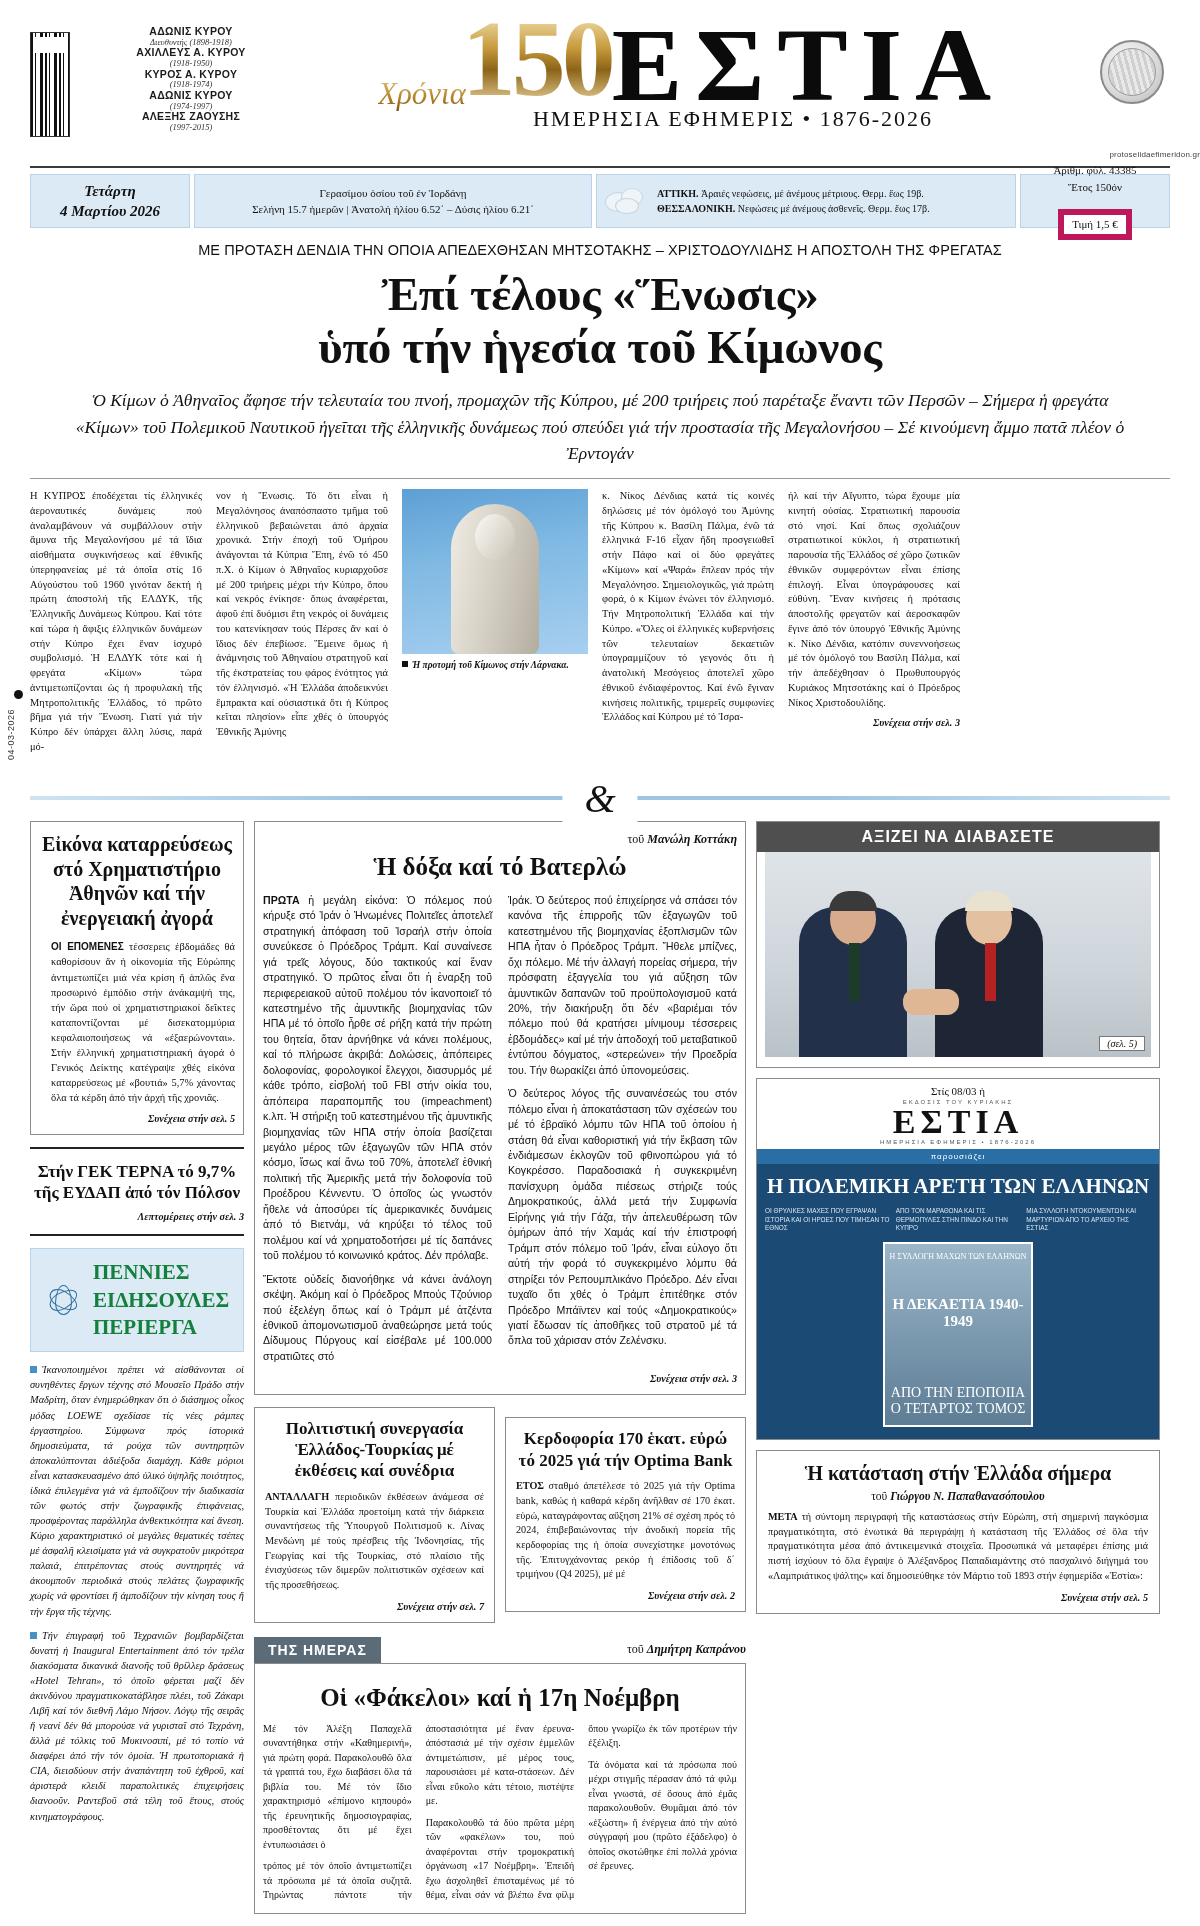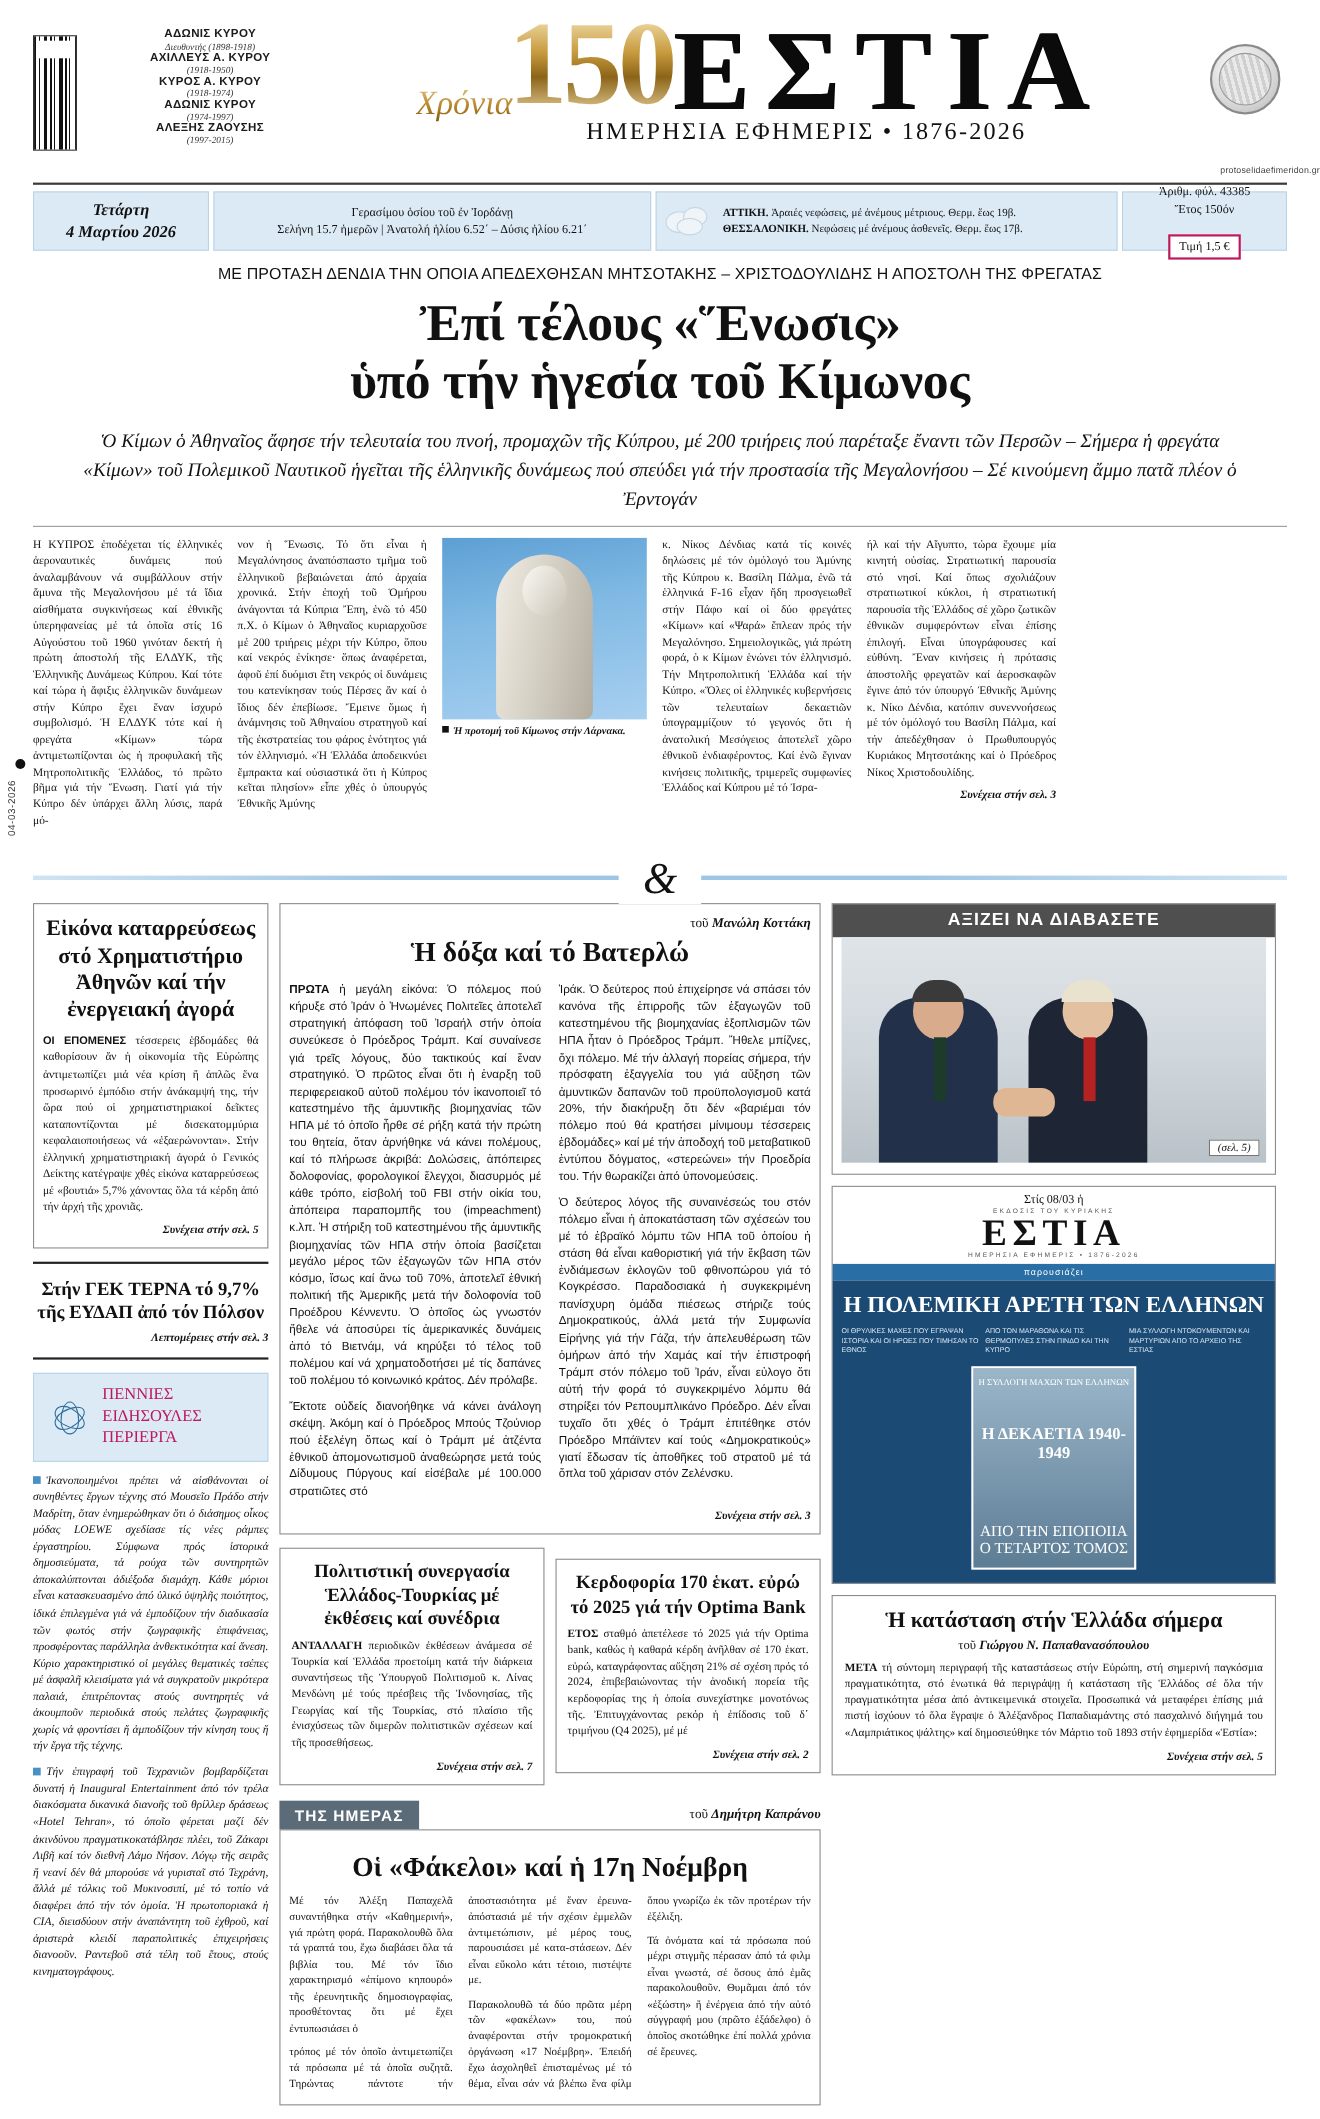--- a/index.html
+++ b/index.html
@@ -65,21 +65,21 @@
   .ib.saints{ flex:1; font-size:11px; line-height:1.5; }
   .ib.weather{ width:420px; flex-direction:row; align-items:center; font-size:10px; line-height:1.5; }
   .ib.weather .txt{ flex:1; padding-left:8px; }
   .ib.weather b{ font-family:"Liberation Serif",serif; }
   .cloud{ width:46px; height:34px; position:relative; flex:0 0 46px; }
   .cloud i{ position:absolute; background:#eef4f8; border:1px solid #c3d6e4; border-radius:50%; display:block;}
   .cloud i:nth-child(1){ width:26px;height:20px; left:2px; top:8px;}
   .cloud i:nth-child(2){ width:22px;height:18px; left:18px; top:4px;}
   .cloud i:nth-child(3){ width:24px;height:16px; left:12px; top:14px;}
   .ib.issue{ width:150px; margin-right:0; font-size:11px; line-height:1.5; }
-  .price{ border:2px solid #be185d; background:#fff; padding:1px 8px; font-size:11px; margin-top:14px;}
+  .price{ border:6px solid #be185d; background:#fff; padding:1px 8px; font-size:11px; margin-top:14px;}
 
   
   .kicker{ text-align:center; font-family:"Liberation Sans",sans-serif; font-size:14.5px;
            letter-spacing:.1px; margin-top:14px; color:#111; }
   .headline{ text-align:center; font-family:"Liberation Serif",serif; font-weight:700;
              font-size:47px; line-height:1.12; margin-top:10px; letter-spacing:-.3px;}
   .deck{ text-align:center; font-family:"Liberation Serif",serif; font-style:italic;
          font-size:17.5px; line-height:1.5; margin:14px 40px 0 40px; }
 
   .hr-thin{ border-top:1px solid #999; margin-top:12px;}
@@ -115,34 +115,34 @@
   .grid{ display:flex; gap:10px; margin-top:2px;}
   .colL{ width:214px;}
   .colC{ width:492px;}
   .colR{ width:404px;}
 
   .boxed{ border:1px solid #8b8b8b; padding:10px 8px; }
   .box-title{ font-family:"Liberation Serif",serif; font-weight:700; text-align:center;
               font-size:20px; line-height:1.24;}
   .box-title.sm{ font-size:17px;}
   .btxt{ font-size:10.4px; line-height:1.45; text-align:justify; margin-top:8px;
-         font-family:"Liberation Serif",serif;}
+         font-family:"Liberation Serif",serif;margin-left:12px;}
   .btxt b{ font-family:"Liberation Sans",sans-serif; font-size:10px; }
   .cont-it{ text-align:right; font-style:italic; font-weight:700; font-size:10.2px; margin-top:8px;}
 
   .rule-blk{ border-top:2px solid #222; margin:12px 0;}
 
   .pennies{ background:#dceaf5; border:1px solid #b9d4e8; padding:10px; display:flex; gap:8px; align-items:center;}
   .pen-ic{ width:44px; height:44px; flex:0 0 44px; position:relative;}
   .pen-ic span{ position:absolute; left:50%; top:50%; width:17px;height:30px; margin:-15px 0 0 -8.5px;
      border:1.6px solid #2e6f9e; border-radius:50% 50% 50% 50%/60% 60% 40% 40%;}
   .pen-ic span:nth-child(1){ transform:rotate(0deg);}
   .pen-ic span:nth-child(2){ transform:rotate(60deg);}
   .pen-ic span:nth-child(3){ transform:rotate(120deg);}
-  .pen-title{ font-family:"Liberation Serif",serif; font-weight:400; font-size:15px; line-height:1.3; color:#be185d;}
+  .pen-title{ font-family:"Liberation Serif",serif; font-weight:700; font-size:21px; line-height:1.3; color:#15803d;}
   .bullets{ font-size:10.4px; line-height:1.45; text-align:justify; margin-top:10px;}
   .bullets p{ margin:0 0 9px 0;}
   .bullets .bl{ display:inline-block; width:7px;height:7px; background:#4a90c4; margin-right:5px;}
 
   
   .author-tag{ text-align:right; font-size:12px; font-family:"Liberation Serif",serif; margin-bottom:2px;}
   .author-tag i{ font-weight:700;}
   .ctitle{ text-align:center; font-family:"Liberation Serif",serif; font-weight:700; font-size:25px;
            margin:6px 0 12px 0;}
   .twocol{ column-count:2; column-gap:16px; font-size:10.6px; line-height:1.46; text-align:justify;

